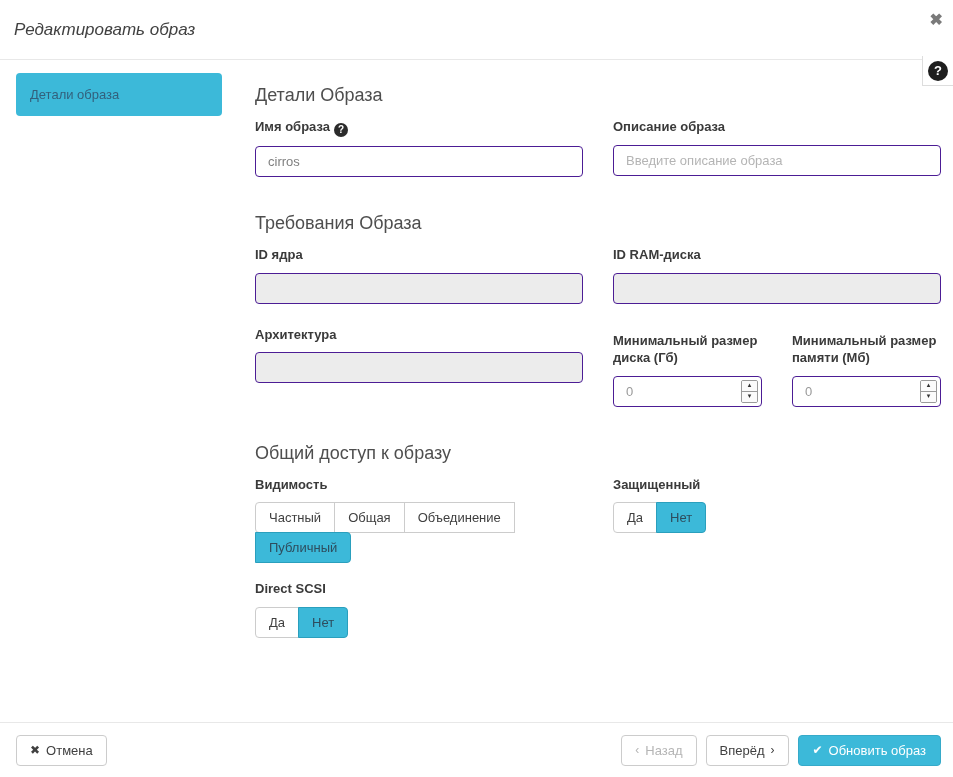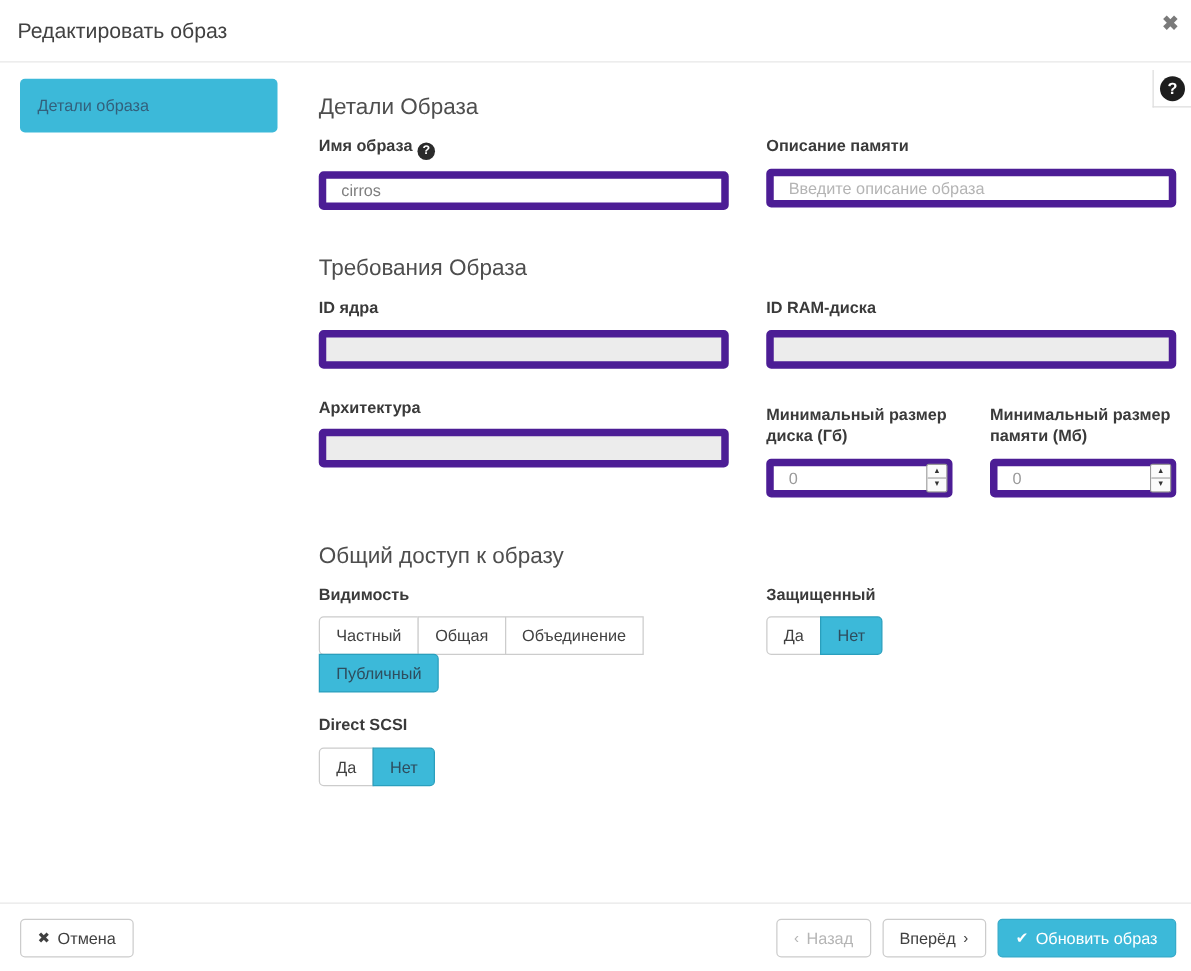--- a/index.html
+++ b/index.html
@@ -7,22 +7,22 @@
   body {
     font-family: "Liberation Sans", sans-serif;
     background: #ffffff;
     color: #404040;
     -webkit-font-smoothing: antialiased;
   }
   .modal { position: relative; width: 953px; height: 777px; background: #fff; overflow: hidden; }
 
   
   .modal-header {
-    height: 50px; display: flex; align-items: center;
-    padding: 0 14px; border-bottom: 1px solid #e8e8e8;
+    height: 60px; display: flex; align-items: center;
+    padding: 0 14px; border-bottom: 1px solid #e8e8e8; font-style: italic;
   }
   .modal-title { font-size: 17px; font-weight: 400; color: #414141; }
   .close-btn {
     position: absolute; top: 12px; right: 10px;
     background: none; border: none; cursor: pointer;
     color: #7a7a7a; font-size: 16px; font-weight: bold; line-height: 1;
     font-family: "Liberation Sans", sans-serif;
   }
 
   
@@ -64,21 +64,21 @@
     margin-bottom: 9px; line-height: 1.35;
   }
   .req { color: #2e79b8; font-weight: 700; margin-left: 2px; }
   .label-help {
     display: inline-block; width: 14px; height: 14px; border-radius: 50%;
     background: #2b2b2b; color: #fff; font-size: 10px; font-weight: bold;
     text-align: center; line-height: 14px; margin-left: 4px; vertical-align: -2px;
   }
 
   .text-input {
-    width: 100%; height: 31px; border: 6px solid #4c1d95; border-radius: 4px;
+    width: 100%; height: 31px; border: 1px solid #4c1d95; border-radius: 4px;
     padding: 0 12px; font-size: 13px; color: #7f7f7f; background: #fff;
     font-family: "Liberation Sans", sans-serif; outline: none;
   }
   .text-input::placeholder { color: #b4b4b4; opacity: 1; }
   .text-input:disabled { background: #ececec; }
 
   
   .select {
     position: relative; height: 31px; border: 1px solid #c9c9c9; border-radius: 4px;
     display: flex; align-items: center; padding: 0 34px 0 12px;
@@ -170,21 +170,21 @@
       <h2 class="section-heading">Детали Образа</h2>
 
       <div class="form-row">
         <div class="col">
           <label class="field-label">
             <span>Имя образа</span><span class="label-help">?</span>
           </label>
           <input class="text-input" type="text" value="cirros" style="">
         </div>
         <div class="col">
-          <label class="field-label">Описание памяти</label>
+          <label class="field-label">Описание образа</label>
           <input class="text-input" type="text" placeholder="Введите описание образа" style="">
         </div>
       </div>
 
 
       <h2 class="section-heading gap-top">Требования Образа</h2>
 
       <div class="form-row">
         <div class="col">
           <label class="field-label">ID ядра</label>

